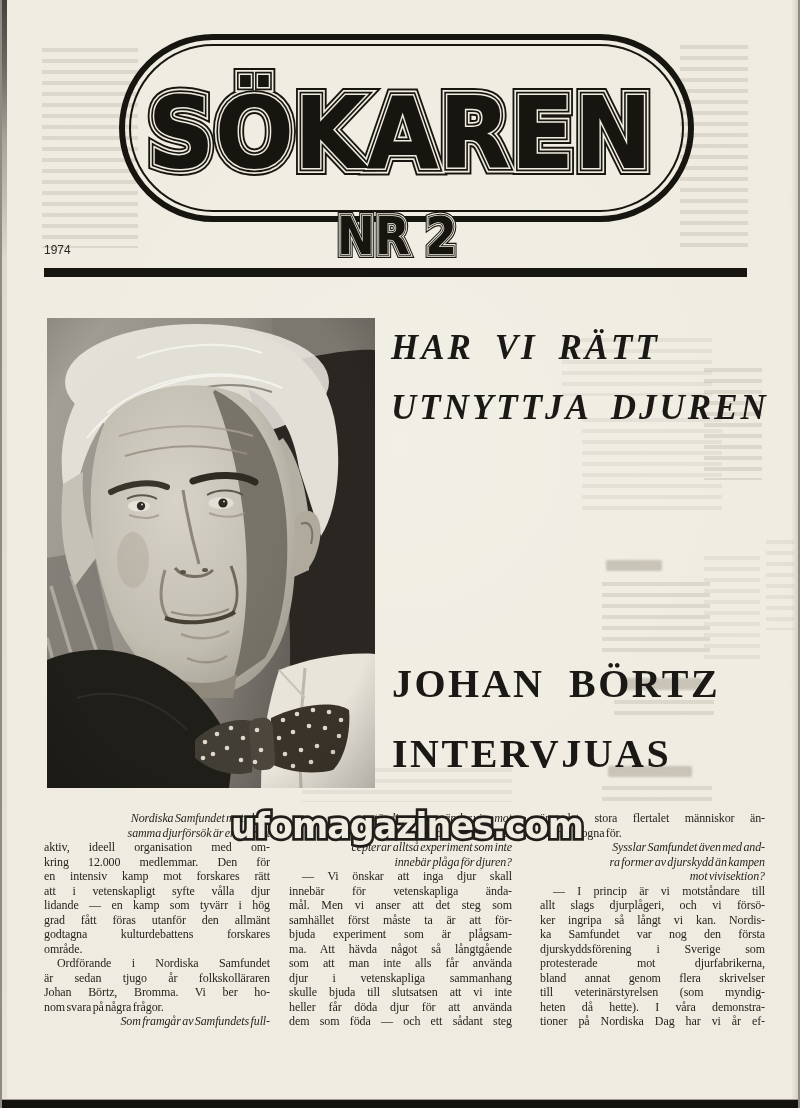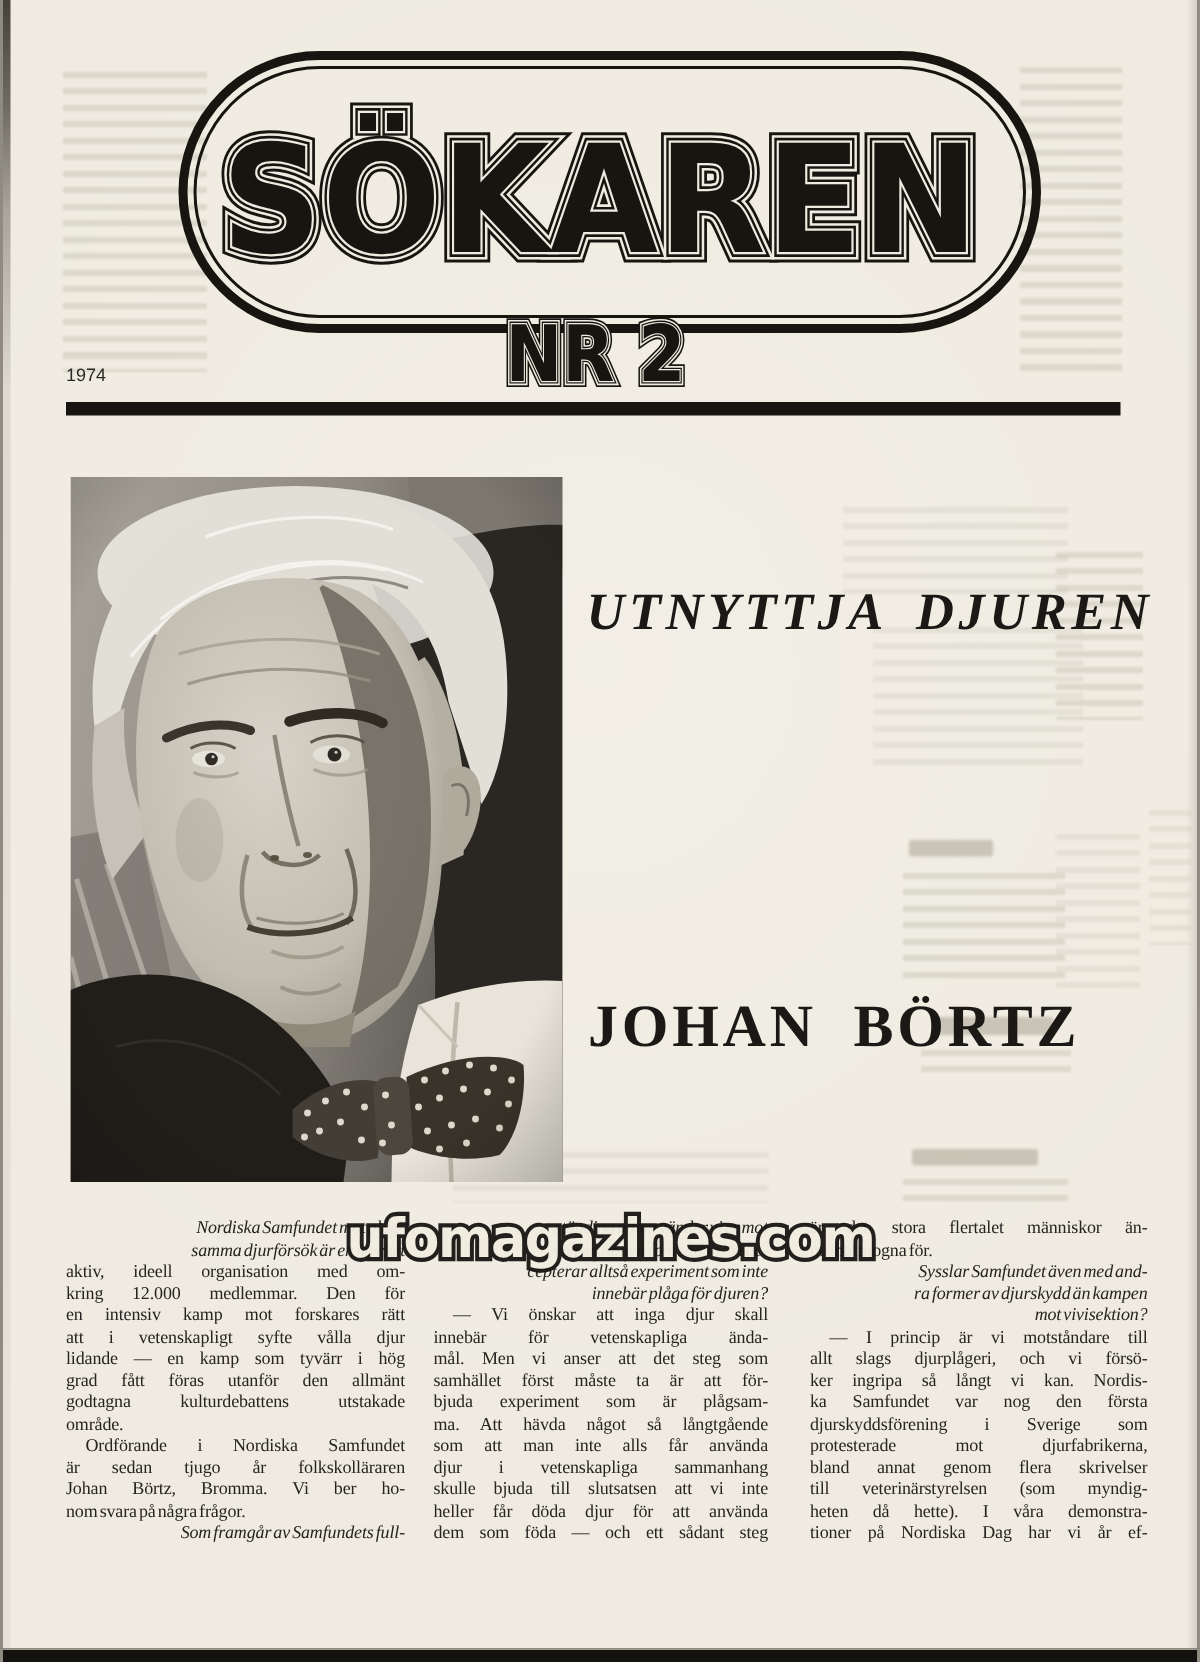--- a/index.html
+++ b/index.html
@@ -205,35 +205,37 @@
       <circle cx="286" cy="434" r="2.3"></circle>
         <circle cx="246" cy="448" r="2.3"></circle>
         <circle cx="264" cy="444" r="2.3"></circle>
       <circle cx="210" cy="412" r="2.3"></circle>
         <circle cx="214" cy="432" r="2.3"></circle>
         <circle cx="208" cy="444" r="2.3"></circle>
     </g>
     <rect width="328" height="470" fill="url(#pvig)"></rect>
   </svg>
 
+  <div class="headline-line hl1">HAR VI RÄTT</div>
   <div class="headline-line hl2">UTNYTTJA DJUREN</div>
 
   <div class="ivt-line iv1">JOHAN BÖRTZ</div>
+  <div class="ivt-line iv2">INTERVJUAS</div>
 
   <div class="article-col col1">
 
   <div class="bl i ind">Nordiska Samfundet mot plåg-</div>
       <div class="bl i">samma djurförsök är en mycket</div>
       <div class="bl">aktiv, ideell organisation med om-</div>
       <div class="bl">kring 12.000 medlemmar. Den för</div>
       <div class="bl">en intensiv kamp mot forskares rätt</div>
       <div class="bl">att i vetenskapligt syfte vålla djur</div>
       <div class="bl">lidande — en kamp som tyvärr i hög</div>
       <div class="bl">grad fått föras utanför den allmänt</div>
-      <div class="bl">godtagna kulturdebattens utstakade</div>
+      <div class="bl">godtagna kulturdebattens forskares</div>
       <div class="bl s">område.</div>
       <div class="bl ind">Ordförande i Nordiska Samfundet</div>
       <div class="bl">är sedan tjugo år folkskolläraren</div>
       <div class="bl">Johan Börtz, Bromma. Vi ber ho-</div>
       <div class="bl s">nom svara på några frågor.</div>
       <div class="bl i ind">Som framgår av Samfundets full-</div>
     </div>
   <div class="article-col col2">
 
   <div class="bl i">ständiga namn vänder vi er mot</div>

